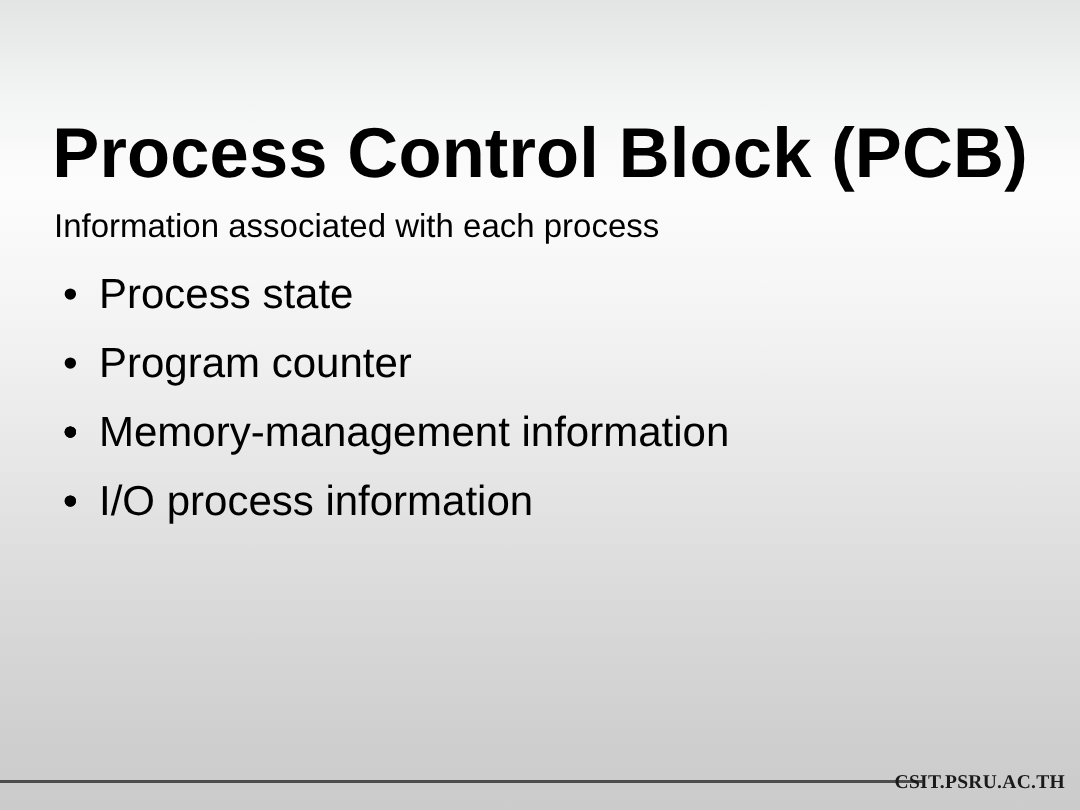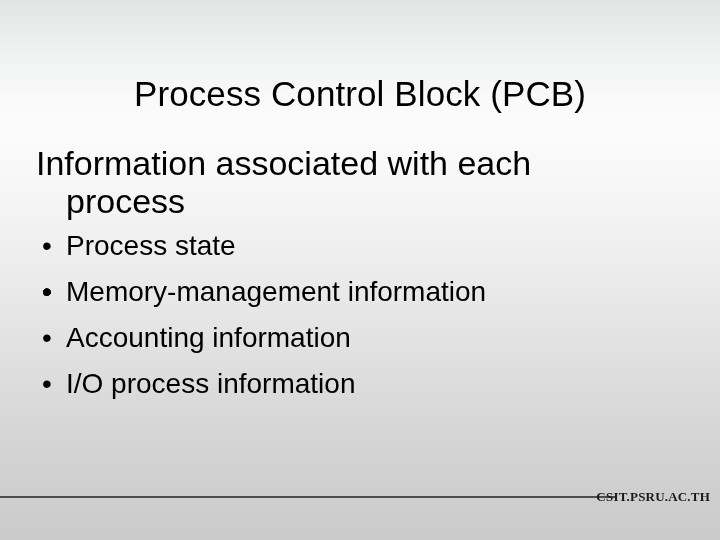--- a/index.html
+++ b/index.html
@@ -39,45 +39,45 @@
     overflow: hidden;
   }
 
   
   .slide-title {
     position: absolute;
     top: 50px;
     left: 0;
     width: 720px;
     text-align: center;
-    font-size: 35px;
+    font-size: 47px;
     line-height: 42px;
-    font-weight: normal;
+    font-weight: bold;
     color: #000000;
     letter-spacing: 0.1px;
     white-space: nowrap;
   }
 
   
   .body-block {
     position: absolute;
     top: 132px;
     left: 36px;
     width: 600px;
   }
 
   .intro-line {
-    font-size: 34px;
+    font-size: 22px;
     line-height: 38px;
     color: #000000;
     
     padding-left: 30px;
     text-indent: -30px;
     width: 490px;
-    margin: 12px 0 3px 0;
+    margin: 0 0 3px 0;
   }
 
   .bullet-list {
     list-style: none;
     margin: 0;
     padding: 0;
   }
 
   .bullet-item {
     position: relative;
@@ -97,21 +97,21 @@
     line-height: 46px;
     color: #000000;
   }
 
   
   .footer {
     position: absolute;
     left: 0;
     bottom: 0;
     width: 720px;
-    height: 44px;
+    height: 20px;
     text-decoration: underline;
   }
 
   .footer-rule {
     position: absolute;
     left: 0;
     top: 0;
     width: 615px;
     height: 0;
     border-top: 2px solid #4d4d4d;
@@ -143,38 +143,38 @@
 
     <ul class="bullet-list">
 
       <li class="bullet-item">
         <span class="bullet-dot">•</span>
         <span>Process state</span>
       </li>
 
       <li class="bullet-item">
         <span class="bullet-dot">•</span>
+        <span>Program counter</span>
       </li>
 
       <li class="bullet-item">
         <span class="bullet-dot">•</span>
       </li>
 
       <li class="bullet-item">
         <span class="bullet-dot">•</span>
       </li>
 
       <li class="bullet-item">
         <span class="bullet-dot">•</span>
         <span>Memory-management information</span>
       </li>
 
       <li class="bullet-item">
         <span class="bullet-dot">•</span>
-        <span>Accounting information</span>
       </li>
 
       <li class="bullet-item">
         <span class="bullet-dot">•</span>
         <span>I/O process information</span>
       </li>
 
     </ul>
   </div>
 

